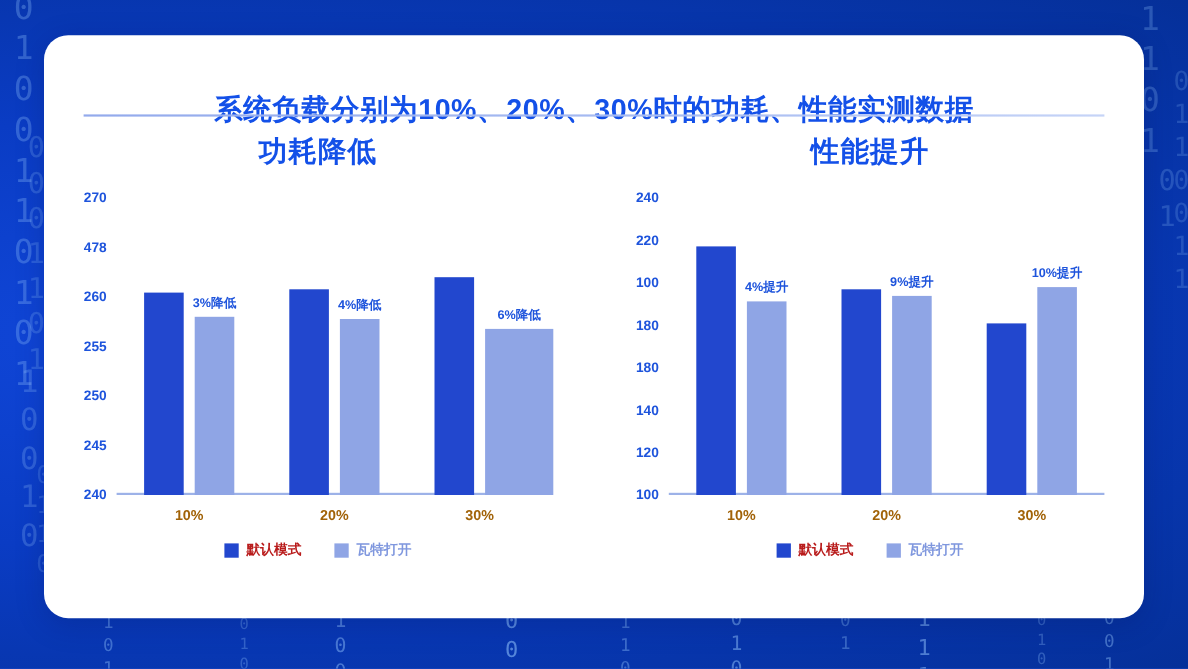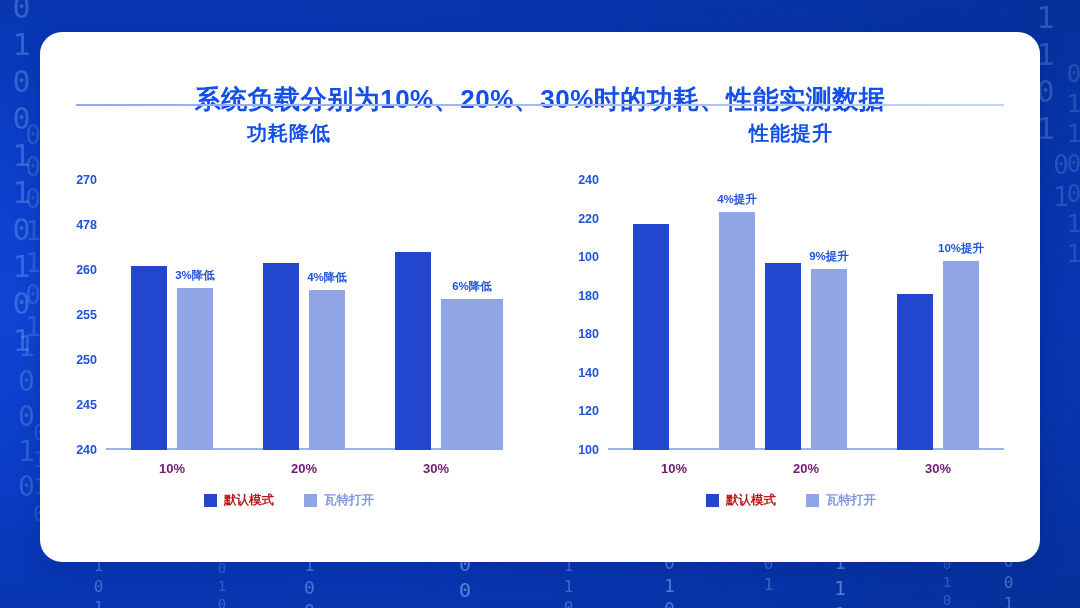--- a/index.html
+++ b/index.html
@@ -84,21 +84,21 @@
     height: 420px;
   }
   #panel-left  { left: 14px; }
   #panel-right { left: 516px; }
 
   .panel-title {
     position: absolute;
     top: 0;
     width: 470px;
     text-align: center;
-    font-size: 20px;
+    font-size: 26px;
     font-weight: bold;
     color: #1350E8;
     letter-spacing: 1px;
   }
 
   
   .plot {
     position: absolute;
     left: 52px;
     top: 60px;
@@ -148,21 +148,21 @@
     white-space: nowrap;
   }
   .xtick {
     position: absolute;
     top: 100%;
     margin-top: 11px;
     left: 41px;
     transform: translateX(-50%);
     font-size: 13px;
     font-weight: bold;
-    color: #701a75;
+    color: #a16207;
     white-space: nowrap;
   }
 
   
   .legend {
     position: absolute;
     top: 372px;
     width: 470px;
     display: flex;
     justify-content: center;
@@ -274,21 +274,21 @@
       <div class="ytick" style="bottom: 0px;">100</div>
           <div class="ytick" style="bottom: 38.5714px;">120</div>
           <div class="ytick" style="bottom: 77.1429px;">140</div>
           <div class="ytick" style="bottom: 115.714px;">180</div>
           <div class="ytick" style="bottom: 154.286px;">180</div>
           <div class="ytick" style="bottom: 192.857px;">100</div>
           <div class="ytick" style="bottom: 231.429px;">220</div>
           <div class="ytick" style="bottom: 270px;">240</div>
           <div class="group" style="left: 25px; width: 82px;">
             <div class="bar primary" style="height: 225.643px; background: rgb(34, 71, 206);"></div>
-            <div class="bar secondary" style="height: 238px; background: rgb(143, 165, 229); margin-left: 40px;">
+            <div class="bar secondary" style="height: 176px; background: rgb(143, 165, 229);">
               <span class="bar-label">4%提升</span>
             </div>
             <div class="xtick">10%</div>
           </div>
           <div class="group" style="left: 157px; width: 82px;">
             <div class="bar primary" style="height: 187.071px; background: rgb(34, 71, 206);"></div>
             <div class="bar secondary" style="height: 181px; background: rgb(143, 165, 229);">
               <span class="bar-label">9%提升</span>
             </div>
             <div class="xtick">20%</div>

